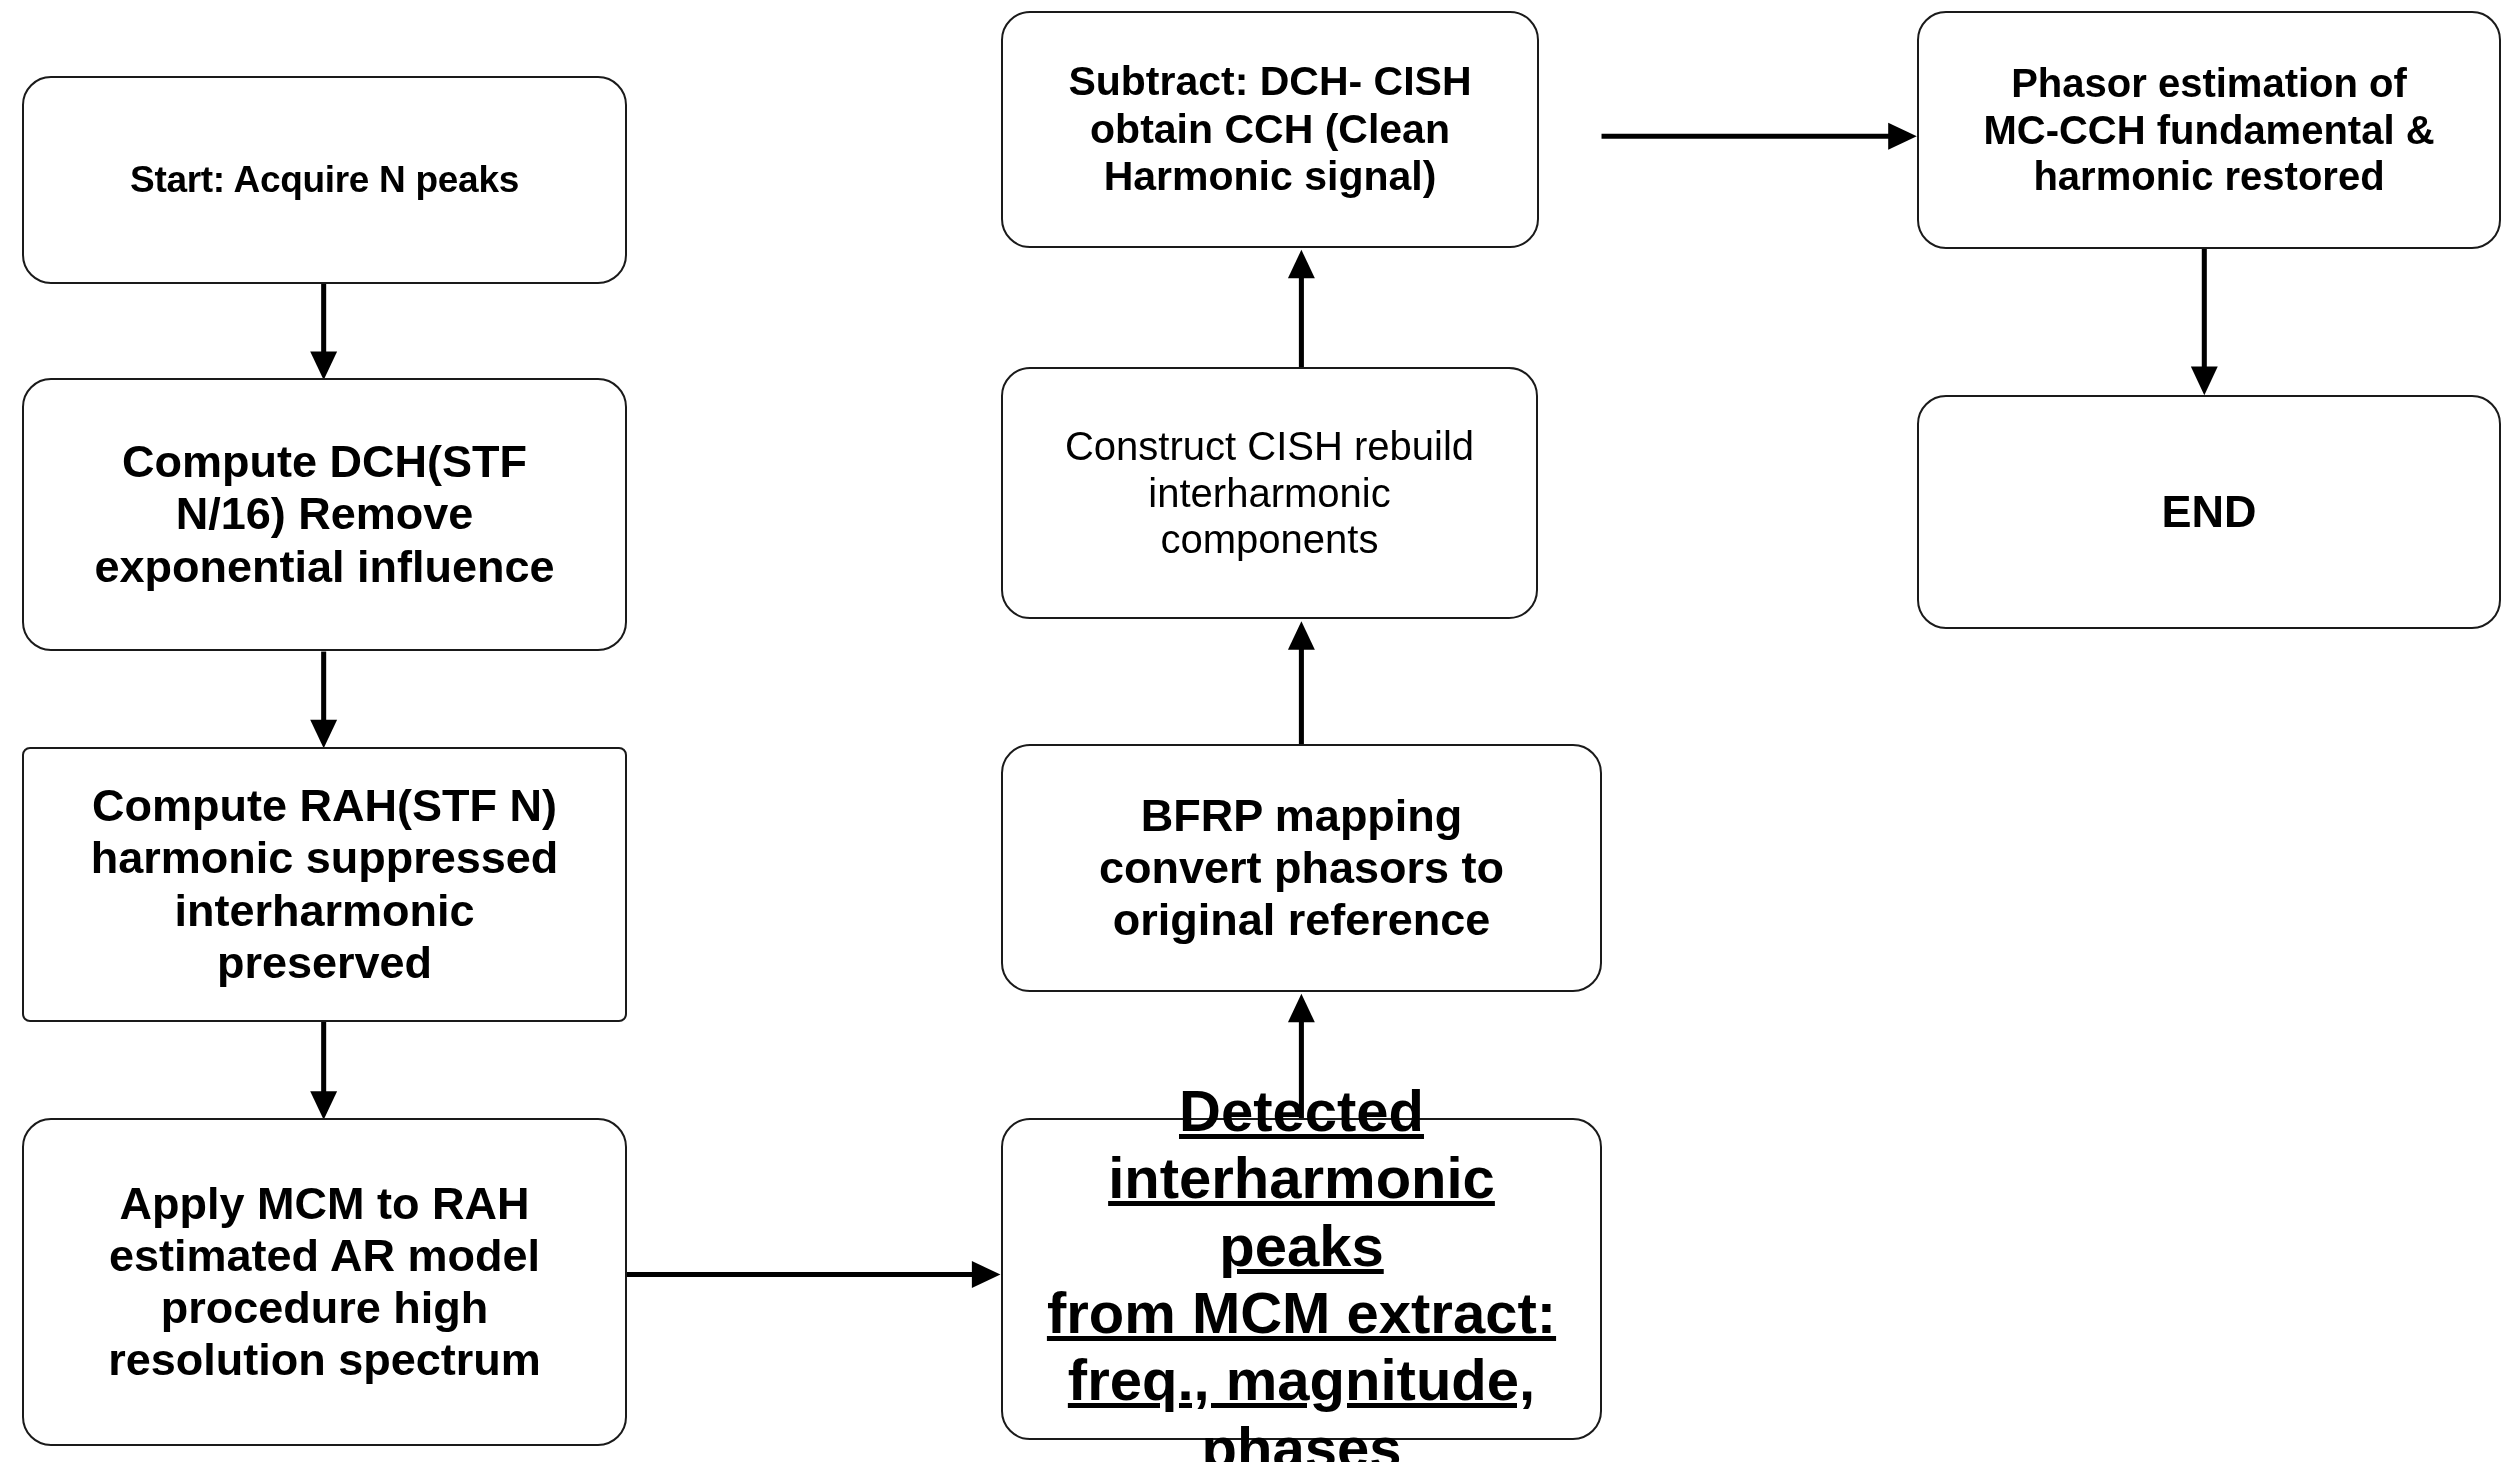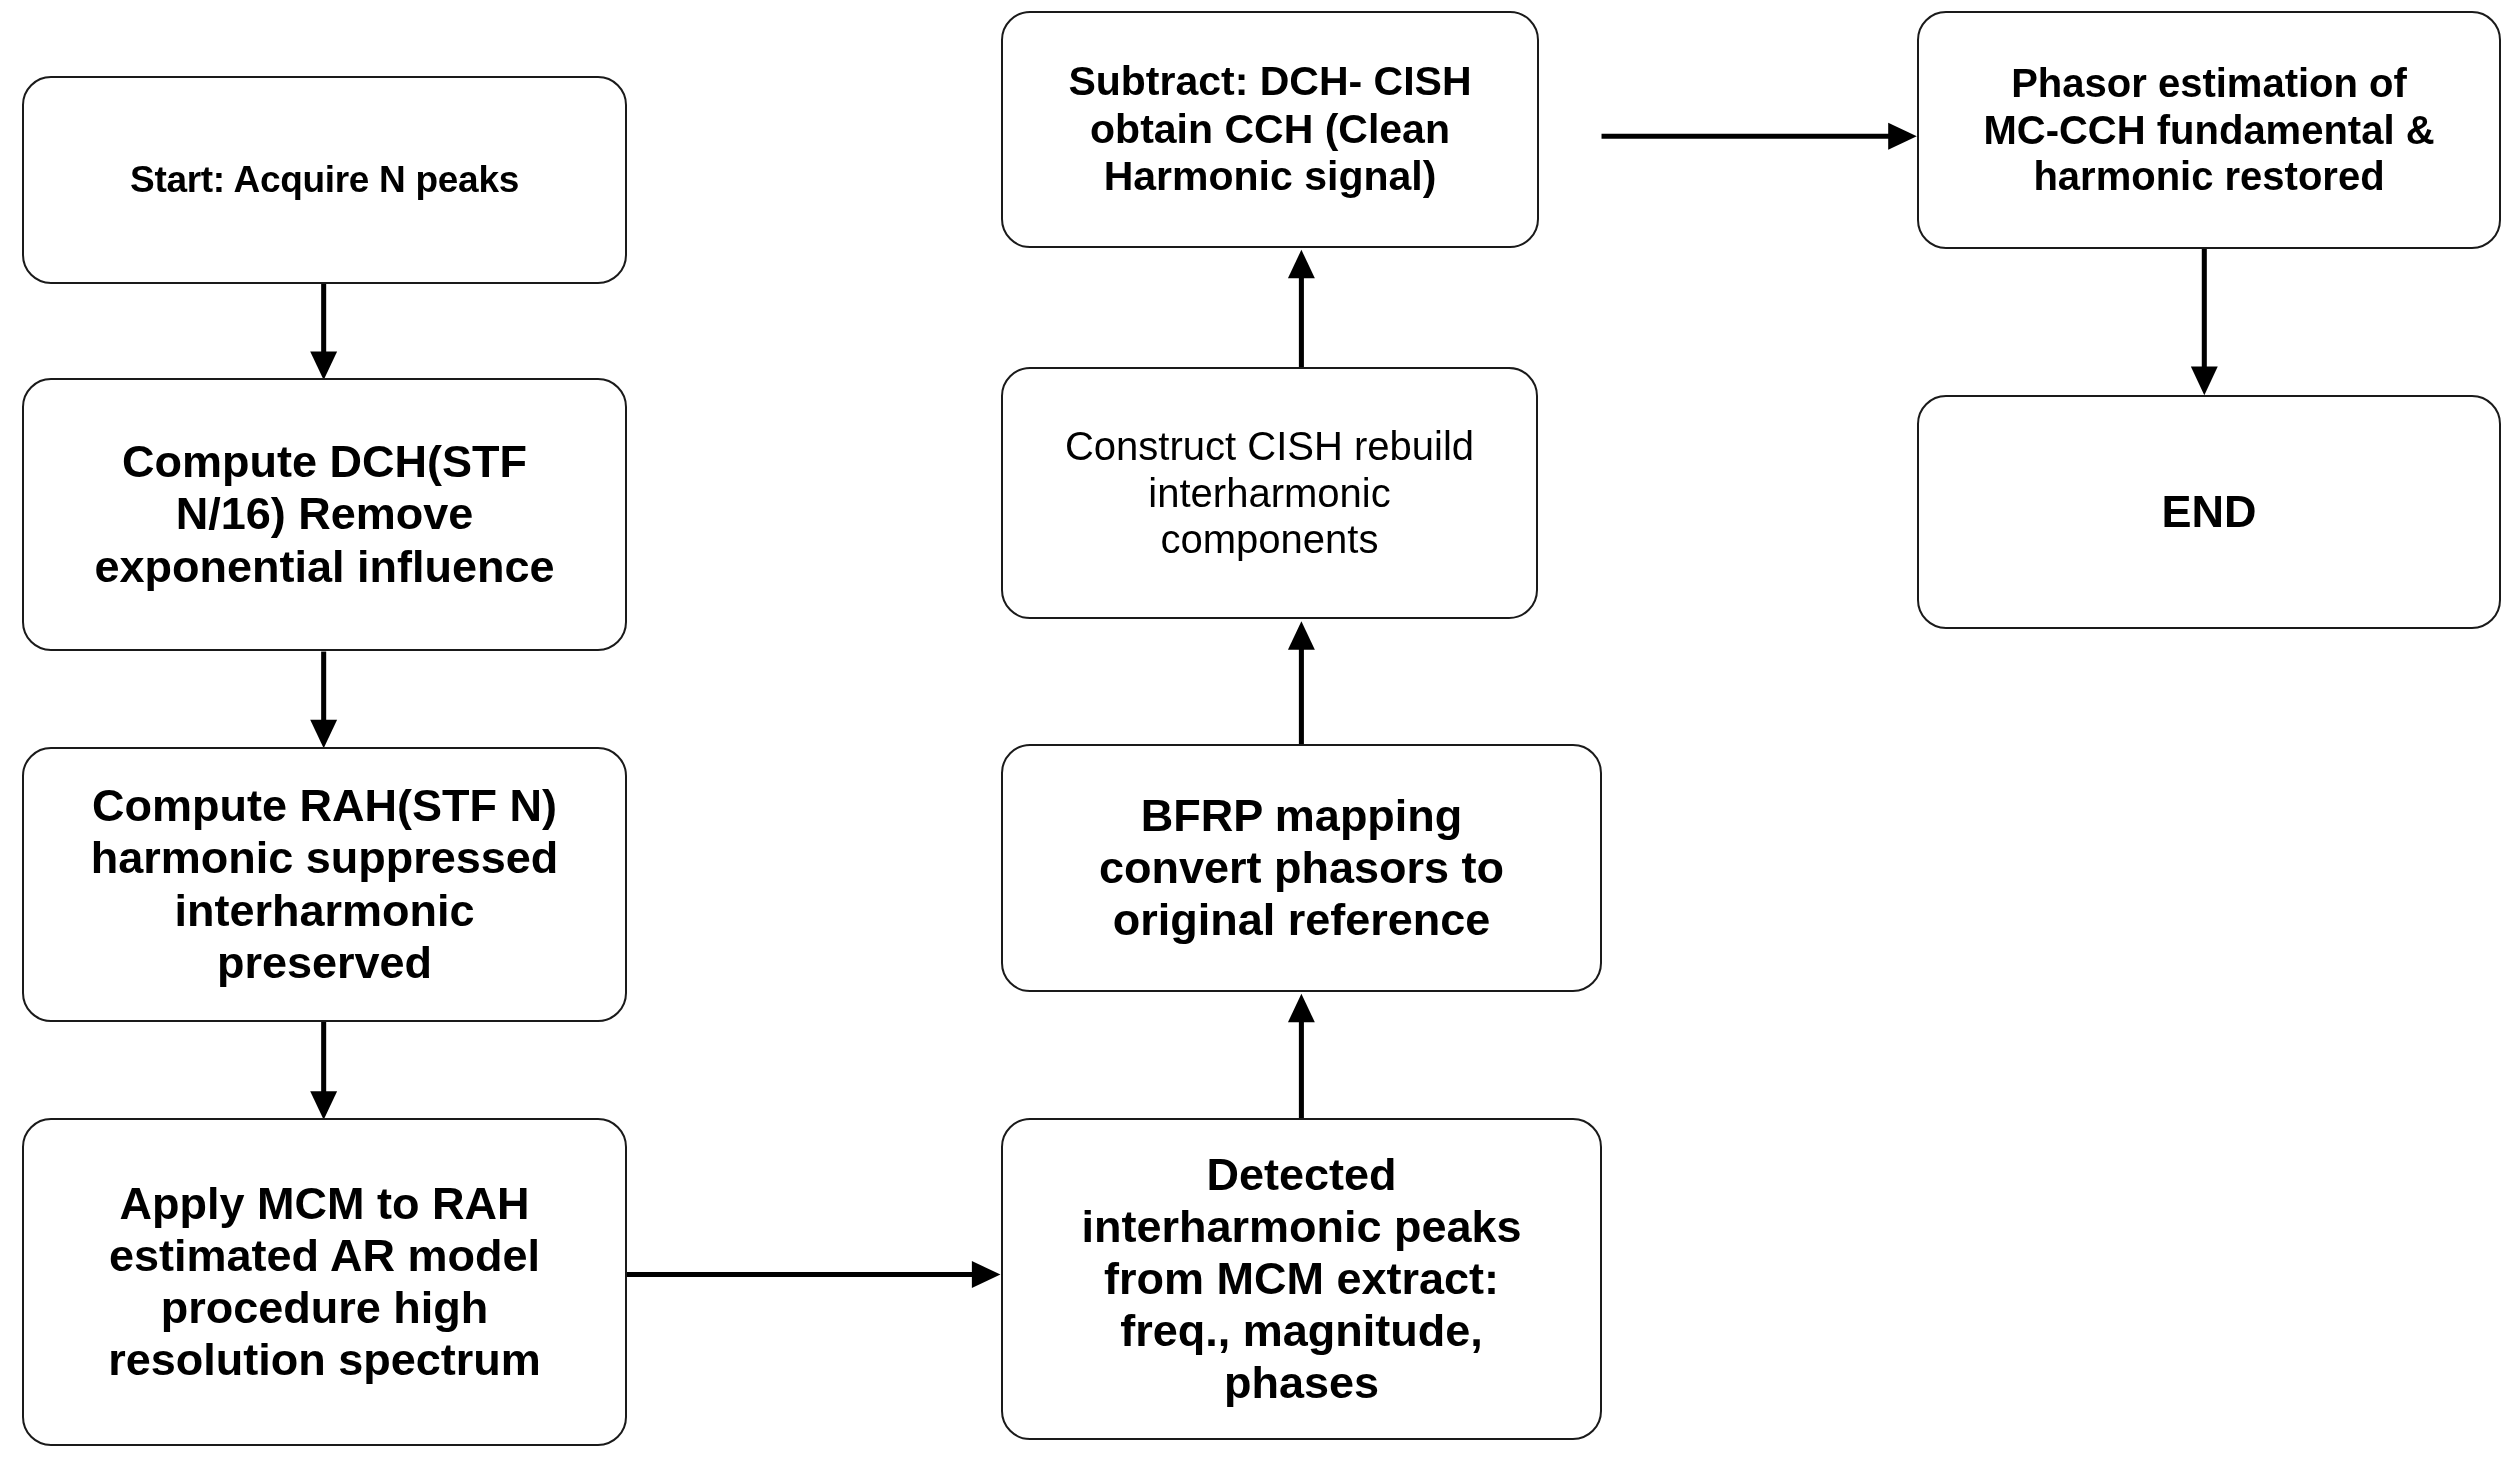--- a/index.html
+++ b/index.html
@@ -36,21 +36,21 @@
   }
   
   .n-start   { font-size: 37px; font-weight: bold; letter-spacing: -0.3px; }
   .n-dch     { font-size: 45px; }
   .n-rah     { font-size: 45px; }
   .n-mcm     { font-size: 45px; }
   
   .n-subtract{ font-size: 41px; }
   .n-cish    { font-size: 40px; font-weight: normal; }
   .n-bfrp    { font-size: 45px; }
-  .n-detect  { font-size: 45px; }
+  .n-detect  { font-size: 58px; text-decoration: underline; }
   
   .n-phasor  { font-size: 40px; }
   .n-end     { font-size: 45px; }
 
   .edge {
     position: absolute;
     overflow: visible;
   }
   .edge line, .edge path {
     stroke: #000000;
@@ -97,21 +97,21 @@
   <div class="node n-start" style="left:22px; top:76px; width:605px; height:208px;">
     <span class="label">Start:  Acquire N peaks</span>
   </div>
 
   <div class="node n-dch" style="left:22px; top:378px; width:605px; height:273px;">
     <span class="label">Compute DCH(STF
 N/16) Remove
 exponential influence</span>
   </div>
 
-  <div class="node n-rah" style="left:22px; top:747px; width:605px; height:275px;">
+  <div class="node n-rah" style="left:22px; top:747px; width:605px; height:275px;border-radius:8px;">
     <span class="label">Compute RAH(STF N)
 harmonic suppressed
 interharmonic
 preserved</span>
   </div>
 
   <div class="node n-mcm" style="left:22px; top:1118px; width:605px; height:328px;">
     <span class="label">Apply MCM to RAH
 estimated AR model
 procedure high

